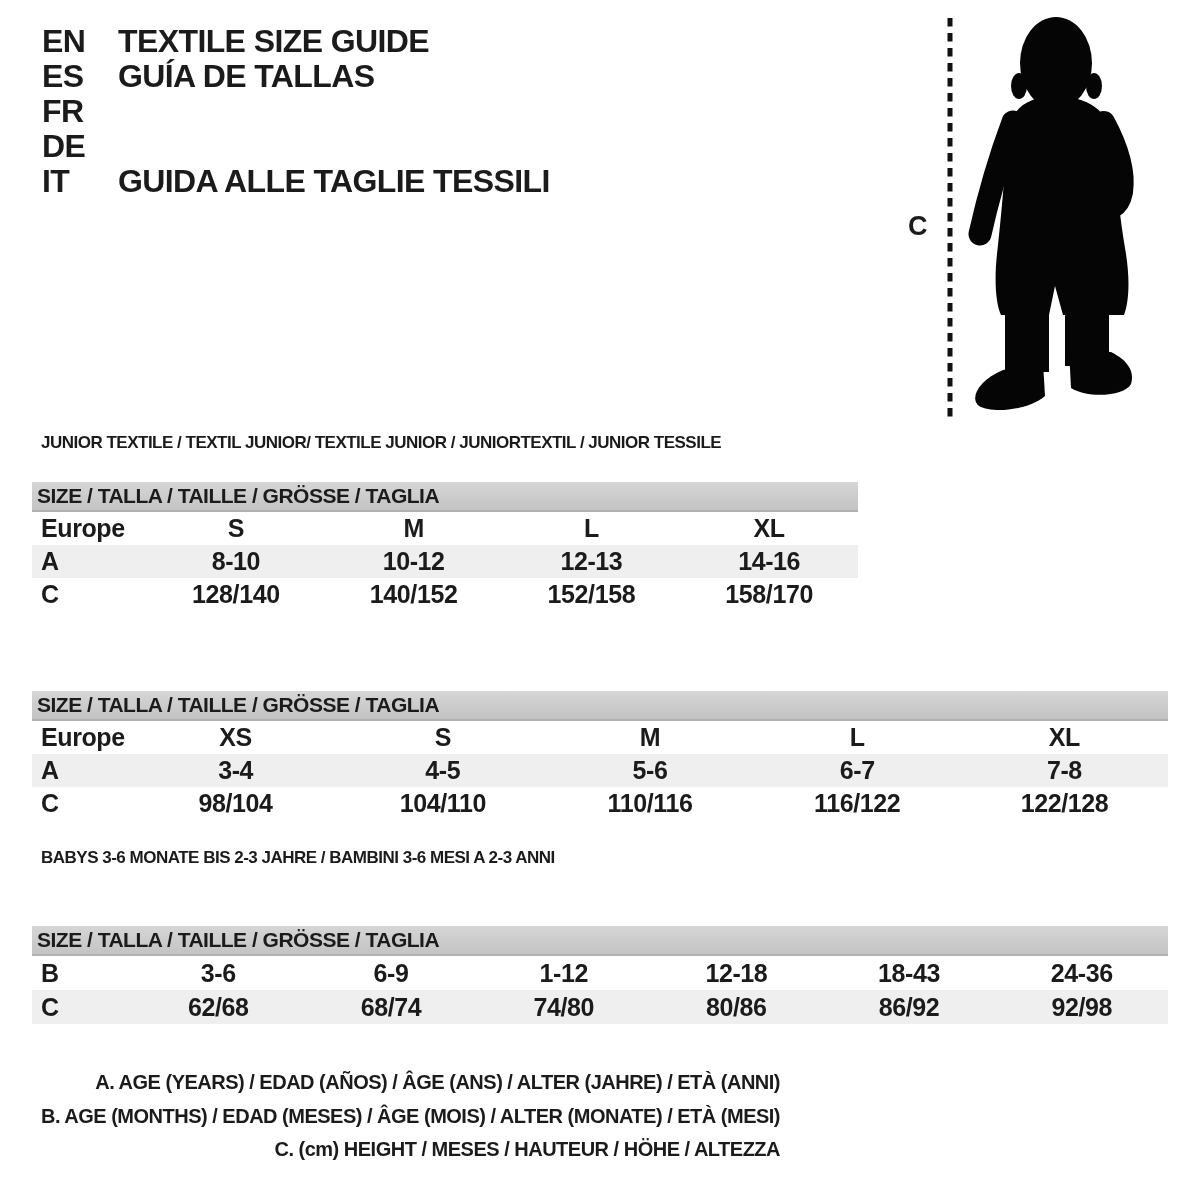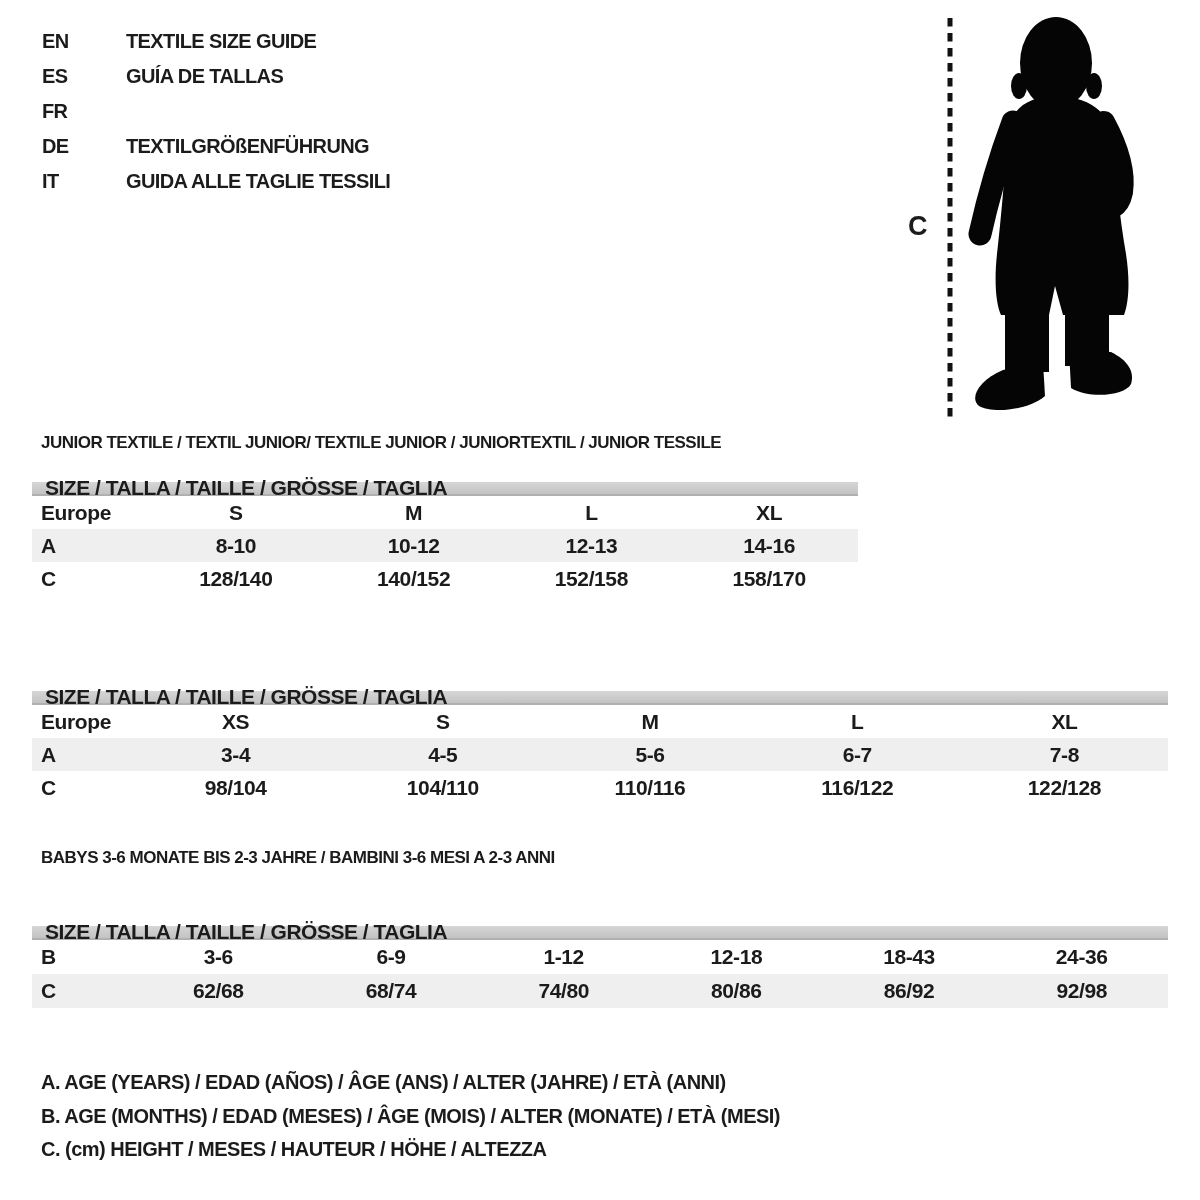--- a/index.html
+++ b/index.html
@@ -6,50 +6,50 @@
   .page {
     position:relative; width:1200px; height:1200px;
     background:#ffffff; overflow:hidden;
     font-family:"Liberation Sans", sans-serif;
     font-weight:700; color:#1b1b1b;
   }
   .abs { position:absolute; }
 
   
   .lang-block { left:42px; top:24px; }
-  .lang-row { display:flex; height:35px; align-items:center; font-size:20px; letter-spacing:-0.6px; white-space:nowrap;gap:8px; }
+  .lang-row { display:flex; height:35px; align-items:center; font-size:32px; letter-spacing:-0.6px; white-space:nowrap; }
   .lang-code { width:76px; flex:none; }
 
   
   .fig-c-label { left:908px; top:211px; font-size:27px; }
   .fig-dash { left:946px; top:18px; }
   .fig-sil { left:963px; top:14px; }
 
   
   .sec-title { font-size:17px; letter-spacing:-0.5px; white-space:nowrap; }
   .sub-a { font-size:0.62em; vertical-align:-0.28em; letter-spacing:-0.3px; }
 
   
   .sg-table { box-sizing:border-box; }
   .t-head {
-    display:flex; align-items:center; height:14px; box-sizing:border-box;
+    display:flex; align-items:center; height:30px; box-sizing:border-box;
     background:linear-gradient(#d6d6d6,#c3c3c3);
     border-bottom:2px solid #b0b0b0;
-    font-size:21px; padding-left:13px; letter-spacing:-0.5px;
+    font-size:21px; padding-left:5px; letter-spacing:-0.5px;
   }
-  .t-row { display:flex; align-items:center; font-size:21px; letter-spacing:-0.4px; height:33px; }
+  .t-row { display:flex; align-items:center; font-size:25px; letter-spacing:-0.4px; height:33px; }
   .t-row.alt { background:#efefef; }
   .babies-t .t-row { height:34px; }
   .t-label { box-sizing:border-box; padding-left:9px; flex:none; }
   .junior-t .t-label { width:115px; }
   .wide-t .t-label { width:100px; }
   .t-cell { flex:1; text-align:center; }
 
   
-  .legend-block { left:41px; top:1066px; }
+  .legend-block { left:41px; top:1066px;text-align:right; }
   .legend-line { font-size:20px; line-height:33.5px; letter-spacing:-0.5px; white-space:nowrap; }
 </style>
 </head>
 <body>
 
 <div class="page">
 
   <div class="abs lang-block">
     <div class="lang-row">
       <span class="lang-code">EN</span>
@@ -57,21 +57,20 @@
     </div>
     <div class="lang-row">
       <span class="lang-code">ES</span>
       <span>GUÍA DE TALLAS</span>
     </div>
     <div class="lang-row">
       <span class="lang-code">FR</span>
     </div>
     <div class="lang-row">
       <span class="lang-code">DE</span>
-      <span>TEXTILGRÖßENFÜHRUNG</span>
     </div>
     <div class="lang-row">
       <span class="lang-code">IT</span>
       <span>GUIDA ALLE TAGLIE TESSILI</span>
     </div>
   </div>
 
   <div class="abs fig-c-label">C</div>
 
   <svg class="abs fig-dash" width="8" height="400" viewBox="0 0 8 400">

